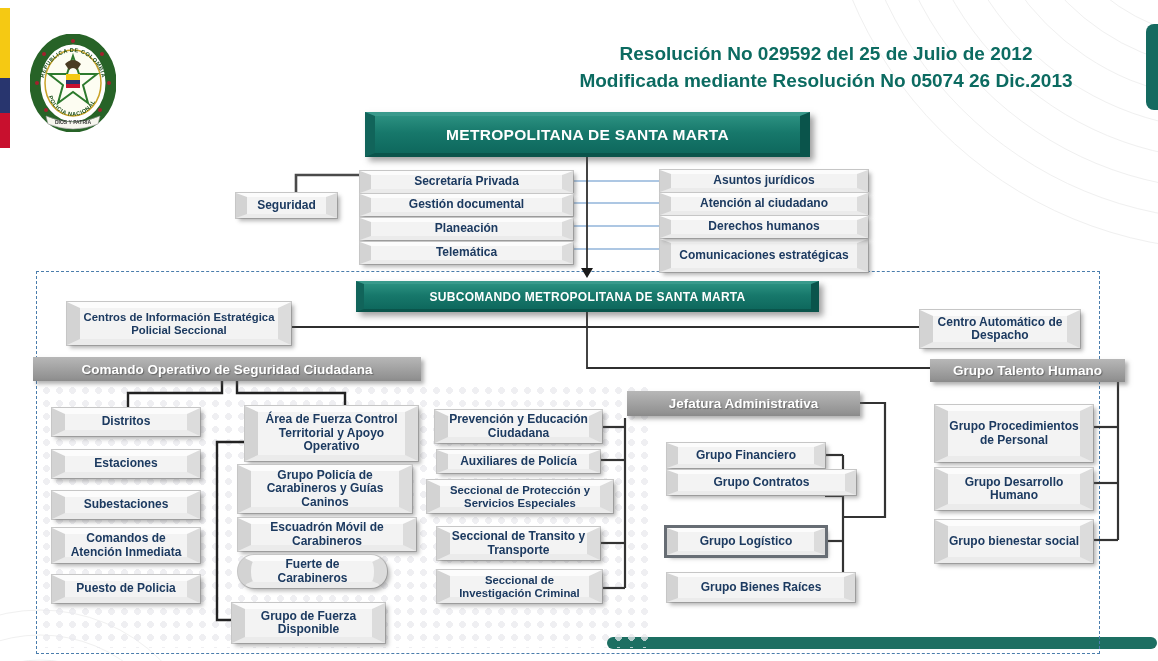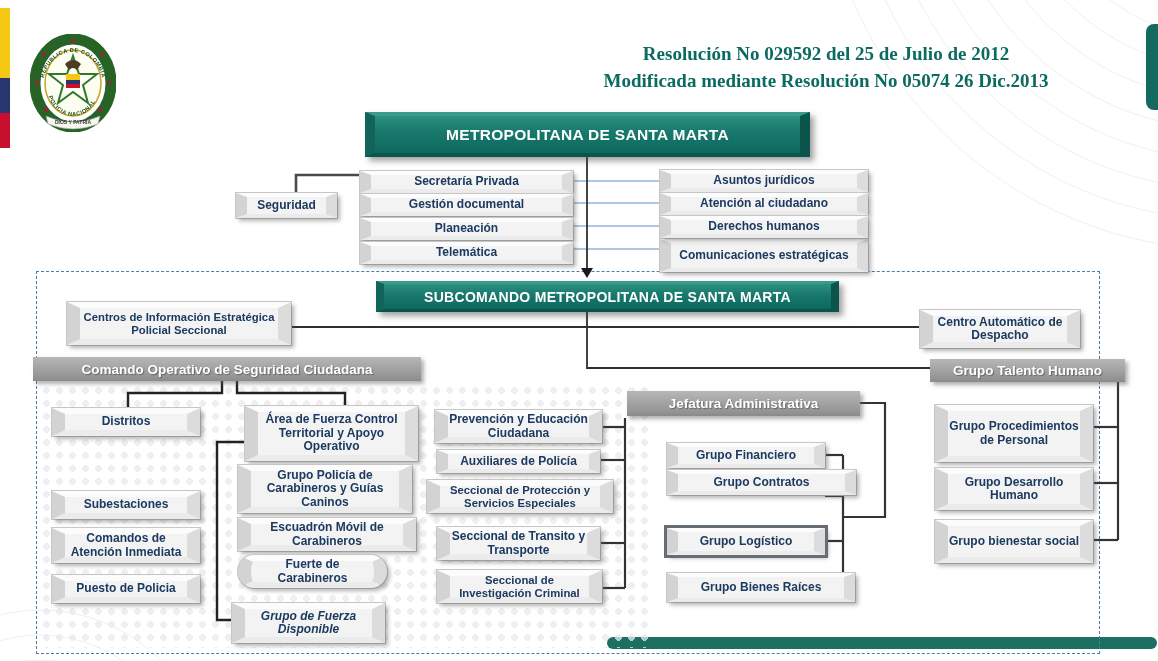--- a/index.html
+++ b/index.html
@@ -56,21 +56,21 @@
   }
   #flag-yellow{left:0;top:8px;width:10px;height:70px;background:#f5c913;}
   #flag-blue{left:0;top:78px;width:10px;height:35px;background:#28356e;}
   #flag-red{left:0;top:113px;width:10px;height:35px;background:#c8102e;}
   #right-pill{left:1146px;top:24px;width:12px;height:86px;background:#156a60;border-radius:8px 0 0 8px;}
   #bottom-bar{left:607px;top:637px;width:550px;height:12px;background:#1d6f62;border-radius:6px;}
   #res-title{
     left:520px;top:36px;width:612px;height:64px;
     display:flex;flex-direction:column;align-items:center;justify-content:center;
     color:#0c6b61;font-weight:bold;font-size:19px;line-height:1.4;text-align:center;
-    z-index:3;white-space:nowrap;font-family:Liberation Serif, serif;
+    z-index:3;white-space:nowrap;
   }
   svg text{font-family:"Liberation Sans",sans-serif;}
 </style>
 </head>
 <body>
 
 <div id="stage">
 
   <svg class="abs" style="left:0;top:0;width:1158px;height:661px;z-index:0;" viewBox="0 0 1158 661">
     <g fill="none" stroke="#f0f0f0" stroke-width="1">
@@ -189,39 +189,40 @@
   <div class="wbox bv-sm" style="left:360px;top:218px;width:213px;height:22px;">Planeación</div>
   <div class="wbox bv-sm" style="left:360px;top:242px;width:213px;height:22px;">Telemática</div>
 
   <div class="wbox bv-sm" style="left:236px;top:193px;width:101px;height:25px;">Seguridad</div>
 
   <div class="wbox bv-sm" style="left:660px;top:170px;width:208px;height:22px;">Asuntos jurídicos</div>
   <div class="wbox bv-sm" style="left:660px;top:193px;width:208px;height:22px;">Atención al ciudadano</div>
   <div class="wbox bv-sm" style="left:660px;top:239px;width:208px;height:33px;">Comunicaciones estratégicas</div>
   <div class="wbox bv-sm" style="left:660px;top:216px;width:208px;height:22px;">Derechos humanos</div>
 
-  <div class="tealbox" style="left:376px;top:281px;width:463px;height:31px;border-width:3px 8px;font-size:14px;">SUBCOMANDO METROPOLITANA DE SANTA MARTA</div>
+  <div class="tealbox" style="left:356px;top:281px;width:463px;height:31px;border-width:3px 8px;font-size:12px;">SUBCOMANDO METROPOLITANA DE SANTA MARTA</div>
 
   <div class="wbox fs11" style="left:67px;top:302px;width:224px;height:43px;">Centros de Información Estratégica Policial Seccional</div>
   <div class="wbox" style="left:920px;top:310px;width:160px;height:38px;">Centro Automático de Despacho</div>
 
   <div class="gbar" style="left:33px;top:357px;width:388px;height:24px;">Comando Operativo de Seguridad Ciudadana</div>
   <div class="gbar" style="left:930px;top:359px;width:195px;height:23px;">Grupo Talento Humano</div>
   <div class="gbar" style="left:627px;top:391px;width:233px;height:25px;">Jefatura Administrativa</div>
 
   <div class="wbox" style="left:52px;top:408px;width:148px;height:28px;">Distritos</div>
+  <div class="wbox" style="left:52px;top:450px;width:148px;height:28px;">Estaciones</div>
   <div class="wbox" style="left:52px;top:491px;width:148px;height:28px;">Subestaciones</div>
   <div class="wbox" style="left:52px;top:528px;width:148px;height:35px;">Comandos de Atención Inmediata</div>
   <div class="wbox" style="left:52px;top:575px;width:148px;height:28px;">Puesto de Policia</div>
 
   <div class="wbox" style="left:245px;top:406px;width:173px;height:55px;">Área de Fuerza Control Territorial y Apoyo Operativo</div>
   <div class="wbox" style="left:238px;top:465px;width:174px;height:48px;">Grupo Policía de Carabineros y Guías Caninos</div>
   <div class="wbox" style="left:238px;top:518px;width:178px;height:33px;">Escuadrón Móvil de Carabineros</div>
   <div class="wbox" style="left:238px;top:555px;width:149px;height:33px;border-radius:16px;">Fuerte de Carabineros</div>
-  <div class="wbox" style="left:232px;top:603px;width:153px;height:40px;font-style:italic;">Grupo de Fuerza Disponible</div>
+  <div class="wbox" style="left:232px;top:603px;width:153px;height:40px;">Grupo de Fuerza Disponible</div>
 
   <div class="wbox" style="left:435px;top:410px;width:167px;height:33px;">Prevención y Educación Ciudadana</div>
   <div class="wbox bv-sm" style="left:437px;top:450px;width:163px;height:23px;">Auxiliares de Policía</div>
   <div class="wbox fs11" style="left:427px;top:480px;width:186px;height:33px;">Seccional de Protección y Servicios Especiales</div>
   <div class="wbox" style="left:437px;top:527px;width:163px;height:33px;">Seccional de Transito y Transporte</div>
   <div class="wbox fs11" style="left:437px;top:570px;width:165px;height:33px;">Seccional de Investigación Criminal</div>
 
   <div class="wbox bv-sm" style="left:667px;top:443px;width:158px;height:25px;">Grupo Financiero</div>
   <div class="wbox bv-sm" style="left:667px;top:470px;width:189px;height:25px;">Grupo Contratos</div>
   <div class="wbox bv-sm hilite" style="left:667px;top:528px;width:158px;height:27px;">Grupo Logístico</div>

